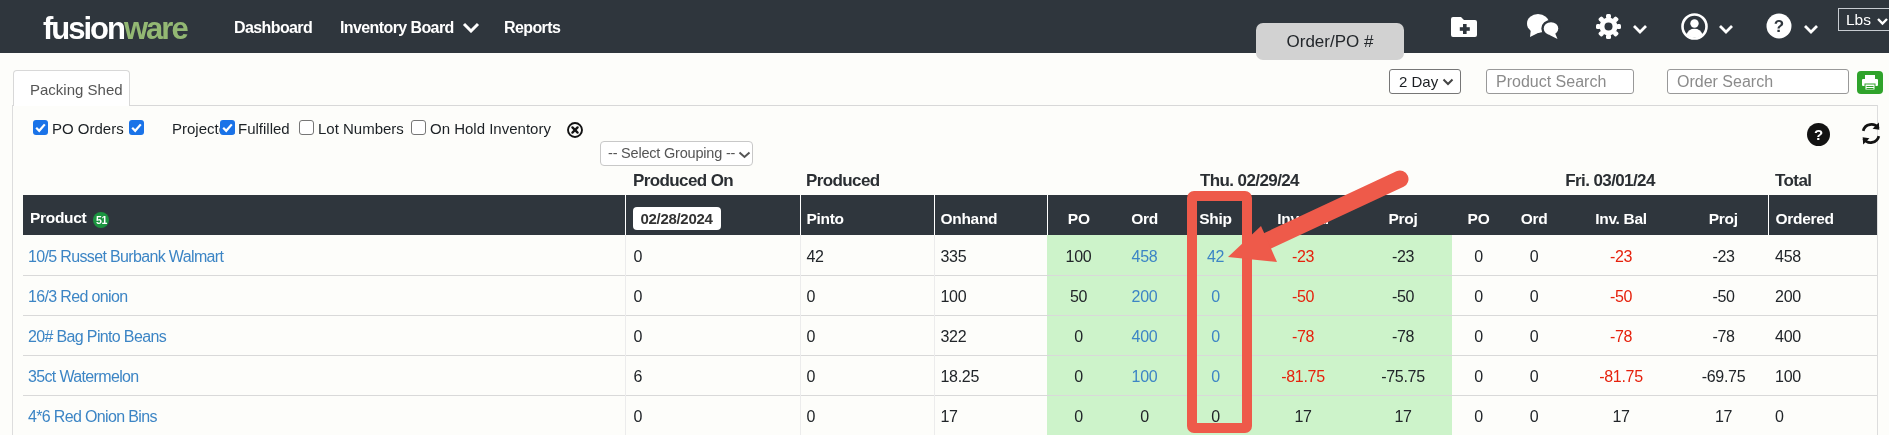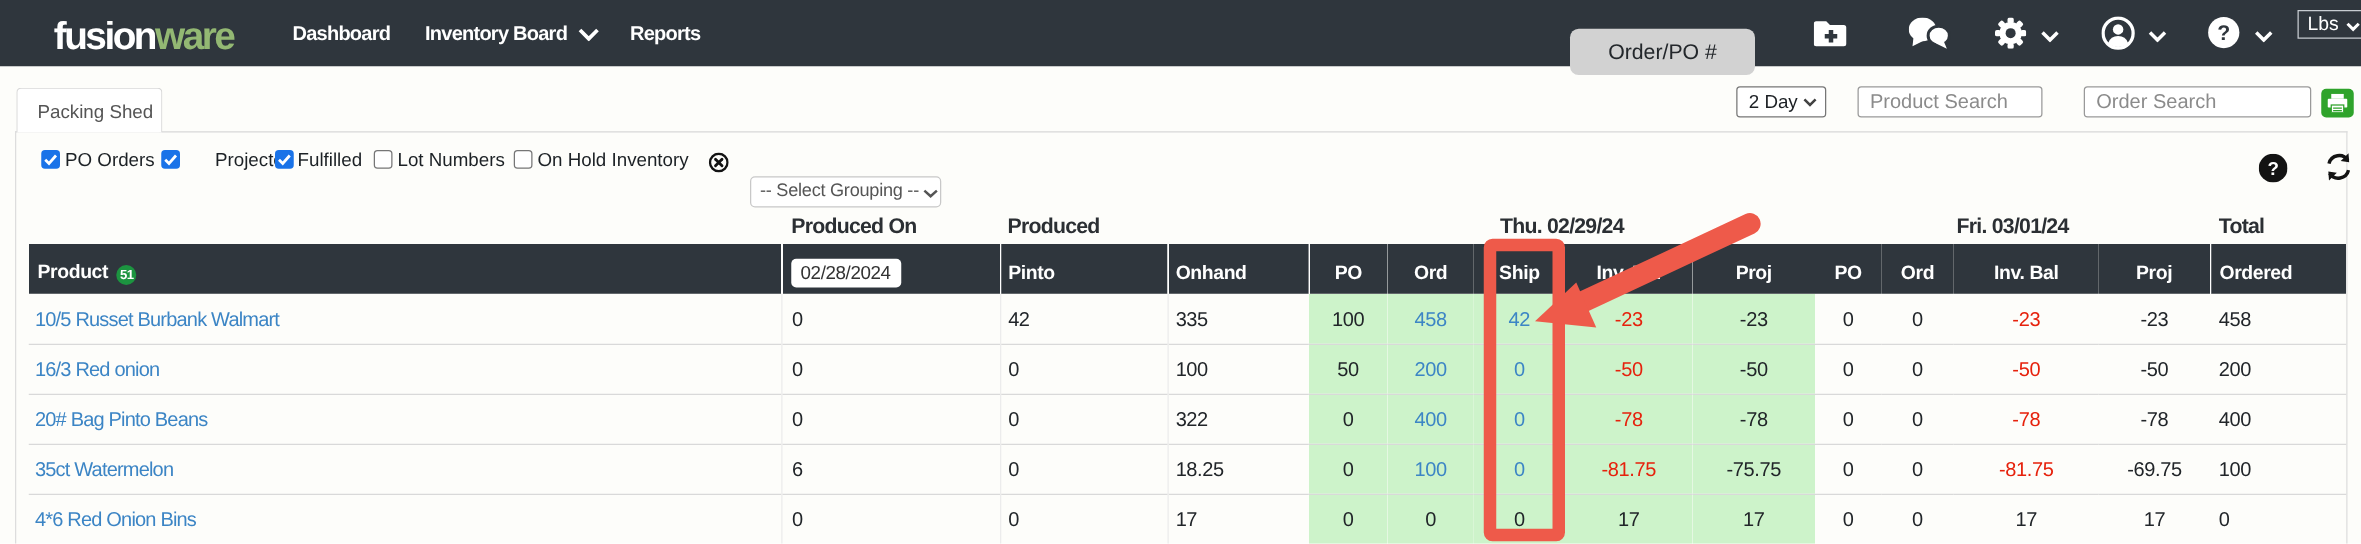--- a/index.html
+++ b/index.html
@@ -63,21 +63,21 @@
   #tbl tr.data td { height:36px; padding-top:4px; }
   #tbl tr.data + tr.data td { border-top:1px solid #d9d9d9; }
   #tbl .l { text-align:left; padding-left:7px; }
   .wl { border-left:1px solid #fff; }
   .gl { border-left:1px solid #ececec; }
   .grn { background:#cdf3ca; }
   .blue { color:#3c85c5; }
   .red { color:#e6210c; }
   .b { font-weight:bold; }
   #dateinput { display:inline-block; width:88px; height:23px; background:#fff;
-    border-radius:4px; color:#333; font-weight:normal; font-size:15px; line-height:23px;
+    border-radius:4px; color:#333; font-weight:bold; font-size:15px; line-height:23px;
     text-align:center; }
   #badge51 { display:inline-block; width:16px; height:16px; border-radius:50%;
     background:#1c9440; color:#fff; font-size:10.5px; font-weight:bold;
     text-align:center; line-height:16px; vertical-align:-1px; margin-left:7px; }
 
   
   #redbox { position:absolute; left:1187px; top:191px; width:65px; height:242px;
     border:10px solid #ee5a4a; border-radius:7px; }
   #arrowsvg { position:absolute; left:0; top:0; pointer-events:none; }
 </style>

